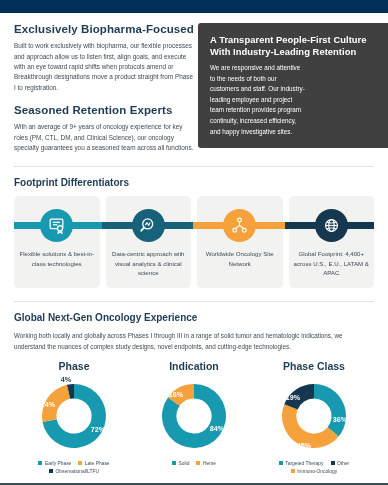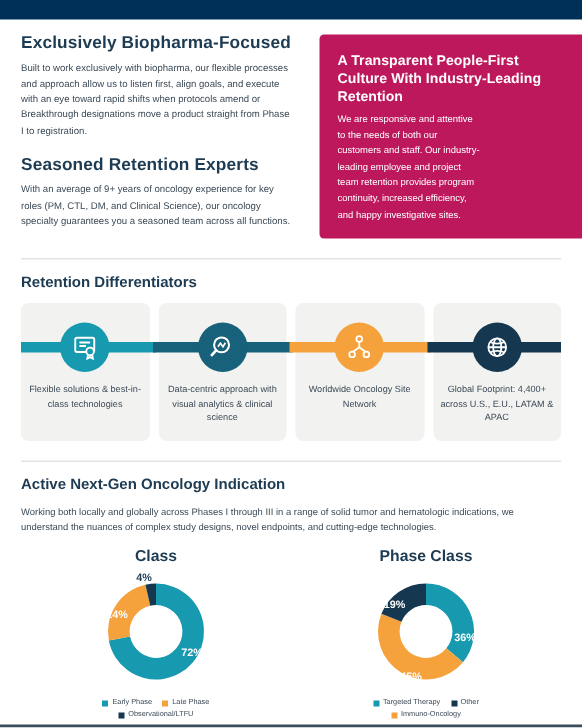--- a/index.html
+++ b/index.html
@@ -11,34 +11,34 @@
     -webkit-font-smoothing:antialiased;
   }
   .page{position:relative;width:388px;height:485px;box-sizing:border-box;}
 
   .topbar{height:13px;background:#003057;width:100%;}
   .bottombar{position:absolute;left:0;bottom:0;height:2px;width:100%;background:#3a4d5c;}
 
   .content{padding:0 14px;box-sizing:border-box;}
 
   
-  .top-row{display:flex;gap:17px;margin-top:10px;align-items:flex-start;}
+  .top-row{display:flex;gap:2px;margin-top:10px;align-items:flex-start;}
   .col-left{width:182px;flex:0 0 182px;}
   .h-main{
     font-size:11.5px;font-weight:bold;color:#1d3b52;letter-spacing:.1px;
     margin:0 0 5px 0;line-height:1.15;
   }
   .p-body{
     font-size:6.4px;line-height:1.62;color:#3c4a57;margin:0;
   }
   .h-main.second{margin-top:11px;}
 
   
   .teal-panel{
-    position:relative;flex:1;background:#be185d;color:#ffffff;
+    position:relative;flex:1;background:#404040;color:#ffffff;
     border-radius:3px 0 0 3px;
     padding:11px 10px 10px 12px;box-sizing:border-box;
     min-height:125px;margin-right:-14px;
   }
   .teal-h{
     font-size:9.4px;font-weight:bold;line-height:1.28;margin:0 0 5px 0;letter-spacing:.05px;
   }
   .teal-p{
     font-size:6.3px;line-height:1.68;margin:0;width:97px;
   }
@@ -124,21 +124,21 @@
 
       <div class="teal-panel">
         <h2 class="teal-h">A Transparent People-First Culture With Industry-Leading Retention</h2>
         <p class="teal-p">We are responsive and attentive to the needs of both our customers and staff. Our industry-leading employee and project team retention provides program continuity, increased efficiency, and happy investigative sites.</p>
       </div>
 
     </div>
 
     <div class="rule"></div>
 
-    <h3 class="sec-title">Retention Differentiators</h3>
+    <h3 class="sec-title">Footprint Differentiators</h3>
 
     <div class="cards">
 
       <div class="card">
         <div class="bar" style="background:#1799b0"></div>
         <div class="icon-circle" style="background:#1799b0">
           <svg width="19" height="19" viewBox="0 0 24 24" fill="none" stroke="#ffffff" stroke-width="1.6">
             <rect x="4" y="4" width="16" height="12" rx="1.5"></rect>
             <line x1="7.5" y1="8" x2="16.5" y2="8"></line>
             <line x1="7.5" y1="11" x2="13" y2="11"></line>
@@ -187,27 +187,27 @@
             <path d="M6 16.4 C9 14.7, 15 14.7, 18 16.4"></path>
           </svg>
         </div>
         <div class="card-label">Global Footprint: 4,400+ across U.S., E.U., LATAM &amp; APAC</div>
       </div>
 
     </div>
 
     <div class="rule"></div>
 
-    <h3 class="sec-title">Active Next-Gen Oncology Indication</h3>
+    <h3 class="sec-title">Global Next-Gen Oncology Experience</h3>
     <p class="lead">Working both locally and globally across Phases I through III in a range of solid tumor and hematologic indications, we understand the nuances of complex study designs, novel endpoints, and cutting-edge technologies.</p>
 
     <div class="charts">
 
       <div class="chart">
-        <div class="chart-title">Class</div>
+        <div class="chart-title">Phase</div>
         <div class="donut-wrap">
           <svg width="96" height="84" viewBox="0 0 96 84">
             <g transform="translate(48,42)">
 
               <path d="M 0 -32 A 32 32 0 1 1 -31.45 5.93 L -17.29 3.26 A 17.6 17.6 0 1 0 0 -17.6 Z" fill="#1799b0"></path>
 
               <path d="M -31.45 5.93 A 32 32 0 0 1 -7.02 -31.22 L -3.86 -17.17 A 17.6 17.6 0 0 0 -17.29 3.26 Z" fill="#f5a23c"></path>
 
               <path d="M -7.02 -31.22 A 32 32 0 0 1 0 -32 L 0 -17.6 A 17.6 17.6 0 0 0 -3.86 -17.17 Z" fill="#15374f"></path>
             </g>
@@ -225,20 +225,45 @@
             <span class="swatch" style="background:#f5a23c"></span>
             <span class="legend-txt">Late Phase</span>
           </div>
           <div class="legend-item">
             <span class="swatch" style="background:#15374f"></span>
             <span class="legend-txt">Observational/LTFU</span>
           </div>
         </div>
       </div>
 
+      <div class="chart">
+        <div class="chart-title">Indication</div>
+        <div class="donut-wrap">
+          <svg width="96" height="84" viewBox="0 0 96 84">
+            <g transform="translate(48,42)">
+
+              <path d="M 0 -32 A 32 32 0 1 1 -26.03 -18.62 L -14.32 -10.24 A 17.6 17.6 0 1 0 0 -17.6 Z" fill="#1799b0"></path>
+
+              <path d="M -26.03 -18.62 A 32 32 0 0 1 0 -32 L 0 -17.6 A 17.6 17.6 0 0 0 -14.32 -10.24 Z" fill="#f5a23c"></path>
+            </g>
+            <text class="slice-lbl" x="71" y="57" text-anchor="middle">84%</text>
+            <text class="slice-lbl" x="30" y="23" text-anchor="middle">16%</text>
+          </svg>
+        </div>
+        <div class="legend">
+          <div class="legend-item">
+            <span class="swatch" style="background:#1799b0"></span>
+            <span class="legend-txt">Solid</span>
+          </div>
+          <div class="legend-item">
+            <span class="swatch" style="background:#f5a23c"></span>
+            <span class="legend-txt">Heme</span>
+          </div>
+        </div>
+      </div>
 
       <div class="chart">
         <div class="chart-title">Phase Class</div>
         <div class="donut-wrap">
           <svg width="96" height="84" viewBox="0 0 96 84">
             <g transform="translate(48,42)">
 
               <path d="M 0 -32 A 32 32 0 0 1 24.65 20.42 L 13.56 11.23 A 17.6 17.6 0 0 0 0 -17.6 Z" fill="#1799b0"></path>
 
               <path d="M 24.65 20.42 A 32 32 0 0 1 -29.73 -11.84 L -16.35 -6.51 A 17.6 17.6 0 0 0 13.56 11.23 Z" fill="#f5a23c"></path>

